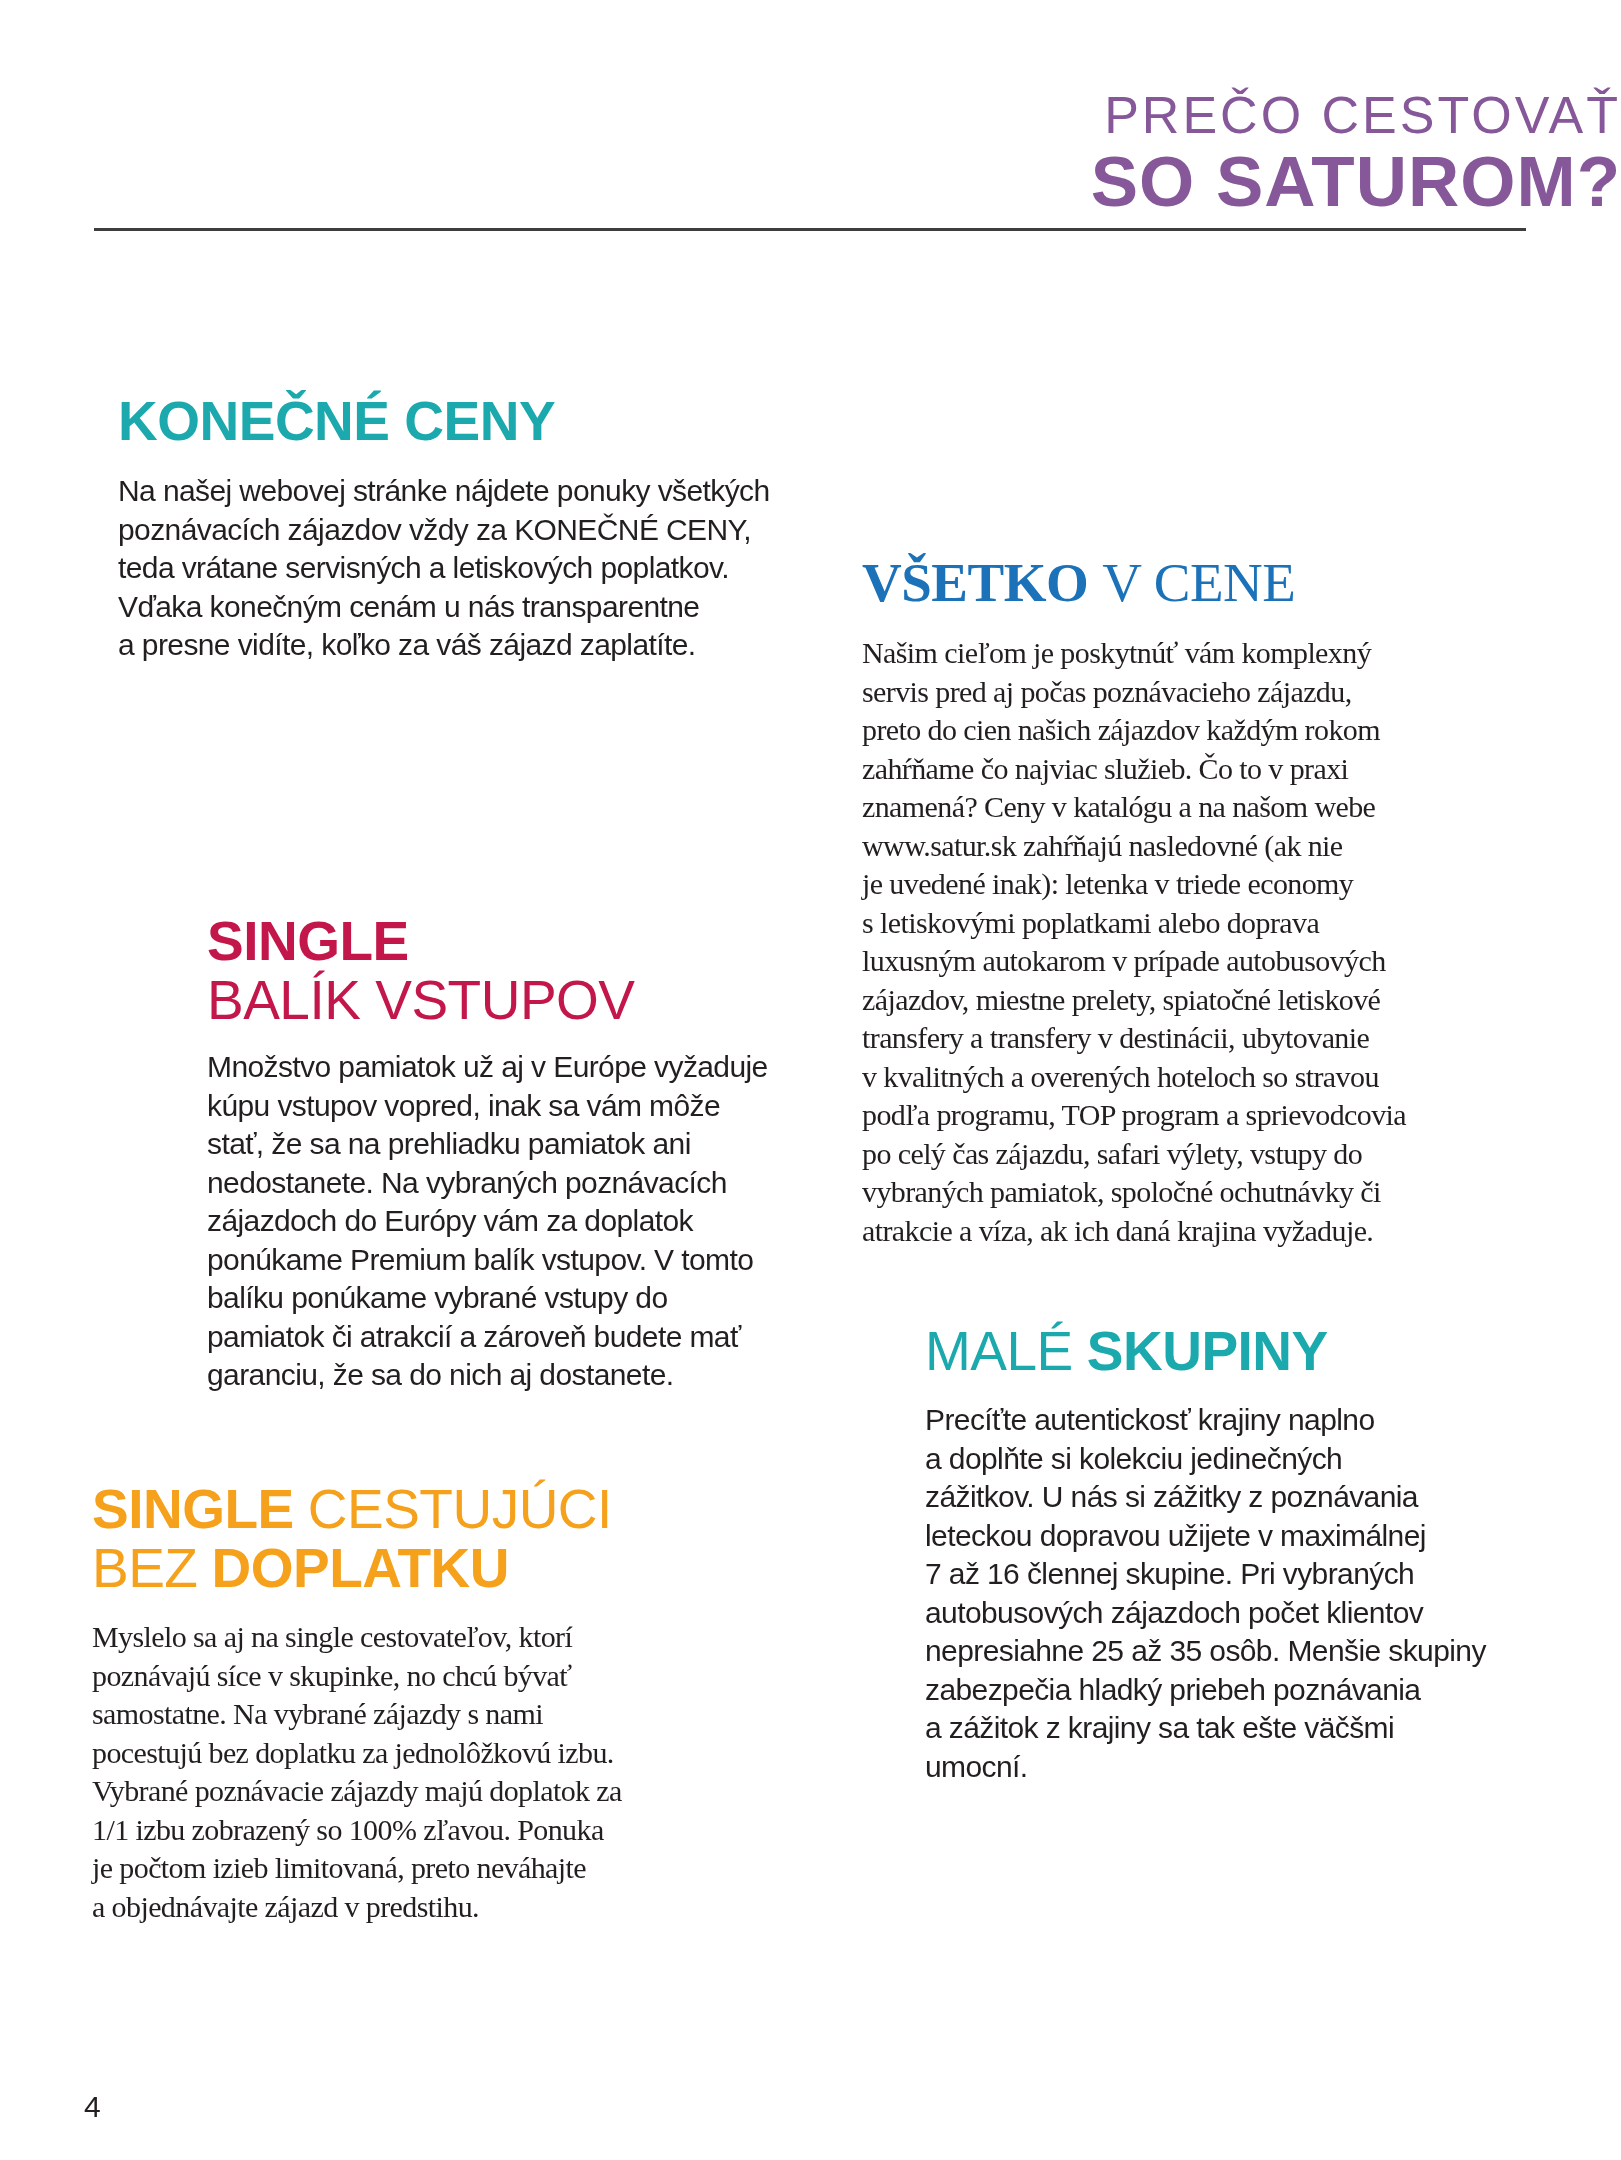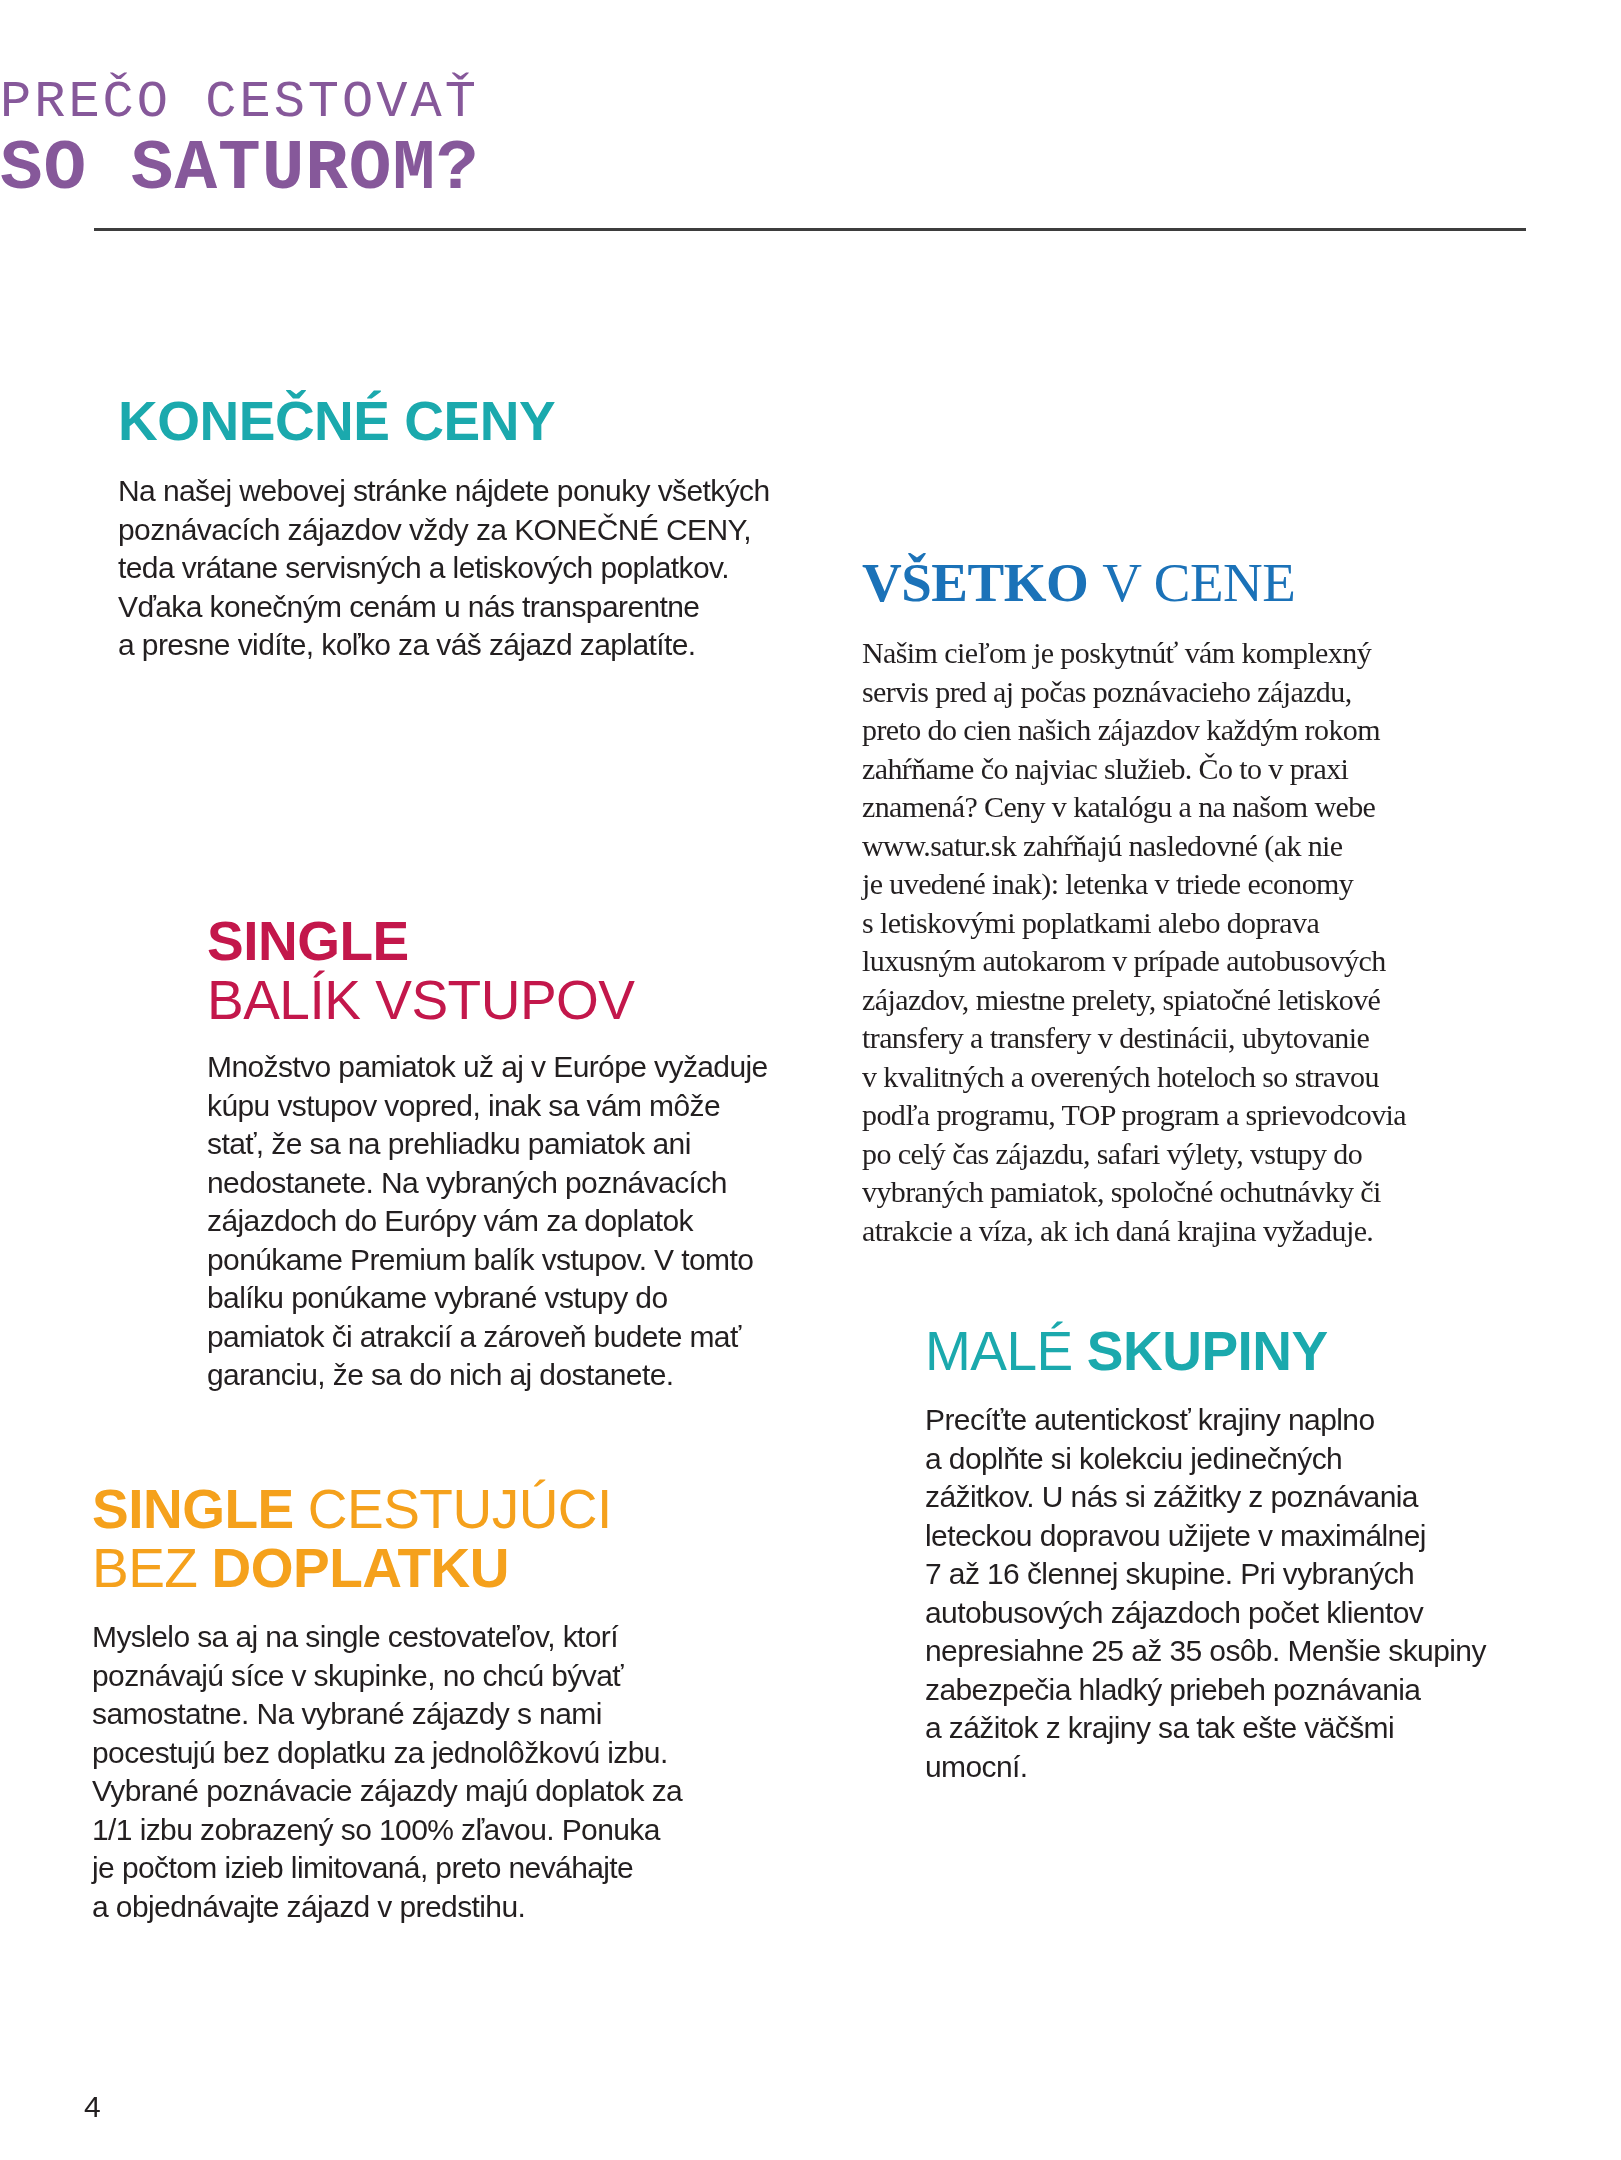--- a/index.html
+++ b/index.html
@@ -7,25 +7,24 @@
     position: relative;
     width: 1621px;
     height: 2160px;
     background: #ffffff;
     font-family: "Liberation Sans", sans-serif;
     color: var(--text, #231f20);
     overflow: hidden;
   }
   .title-block {
     position: absolute;
-    top: 76px; left: 0;
+    top: 88px; left: 0;
     width: 100%;
-    text-align: left;
+    text-align: right;
     color: var(--purple, #86589a);
-    font-family: Liberation Mono, monospace;
   }
   .title-line1 {
     font-size: 52px;
     line-height: 54px;
     font-weight: 400;
     letter-spacing: 3px;
   }
   .title-line2 {
     font-size: 71px;
     line-height: 73px;
@@ -62,21 +61,21 @@
   
   #sec-konecne          { left: 118px; top: 392px;  width: 700px; }
   #sec-konecne p        { margin-top: 21px; }
   #sec-konecne h2       { color: var(--teal, #1ba9ad); }
 
   #sec-premium          { left: 207px; top: 912px;  width: 700px; }
   #sec-premium p        { margin-top: 18px; }
   #sec-premium h2       { color: var(--crimson, #c3174b); }
 
   #sec-single           { left: 92px;  top: 1480px; width: 700px; }
-  #sec-single p         { margin-top: 20px; }
+  #sec-single p         { margin-top: 20px; font-family: Liberation Serif, serif; }
   #sec-single h2        { color: var(--orange, #f5a11c); }
 
   #sec-vsetko           { left: 862px; top: 553px;  width: 650px; font-family: Liberation Serif, serif; }
   #sec-vsetko p         { margin-top: 22px; }
   #sec-vsetko h2        { color: var(--blue, #1b72b8); }
 
   #sec-male             { left: 925px; top: 1322px; width: 650px; }
   #sec-male p           { margin-top: 20px; }
   #sec-male h2          { color: var(--teal, #1ba9ad); }
 

